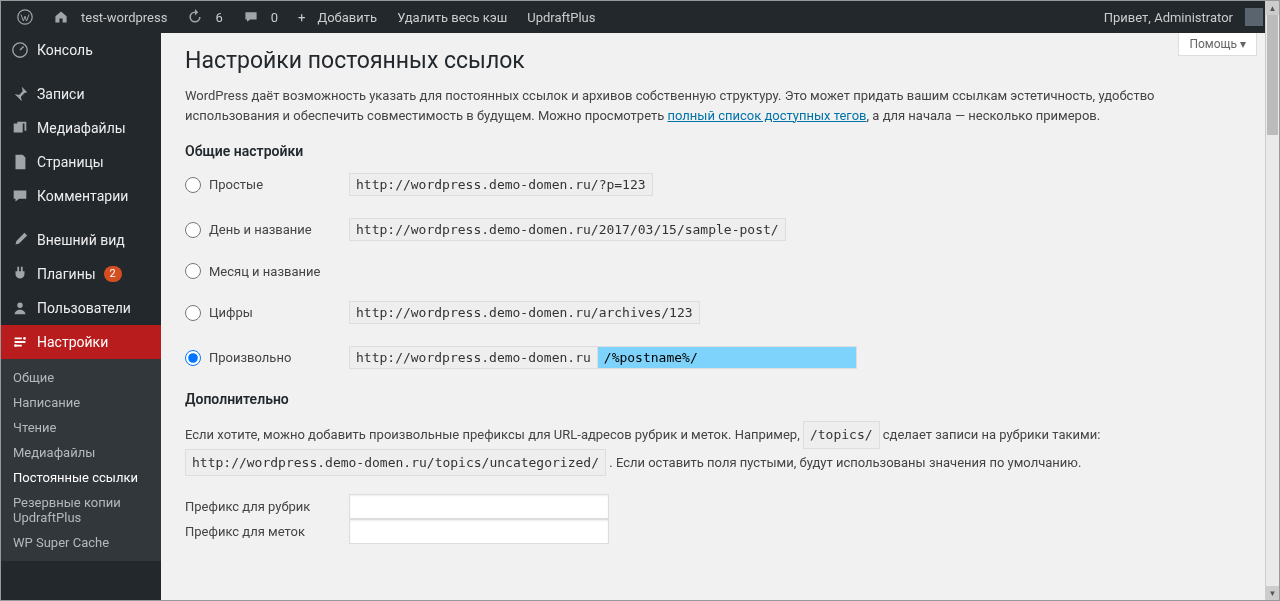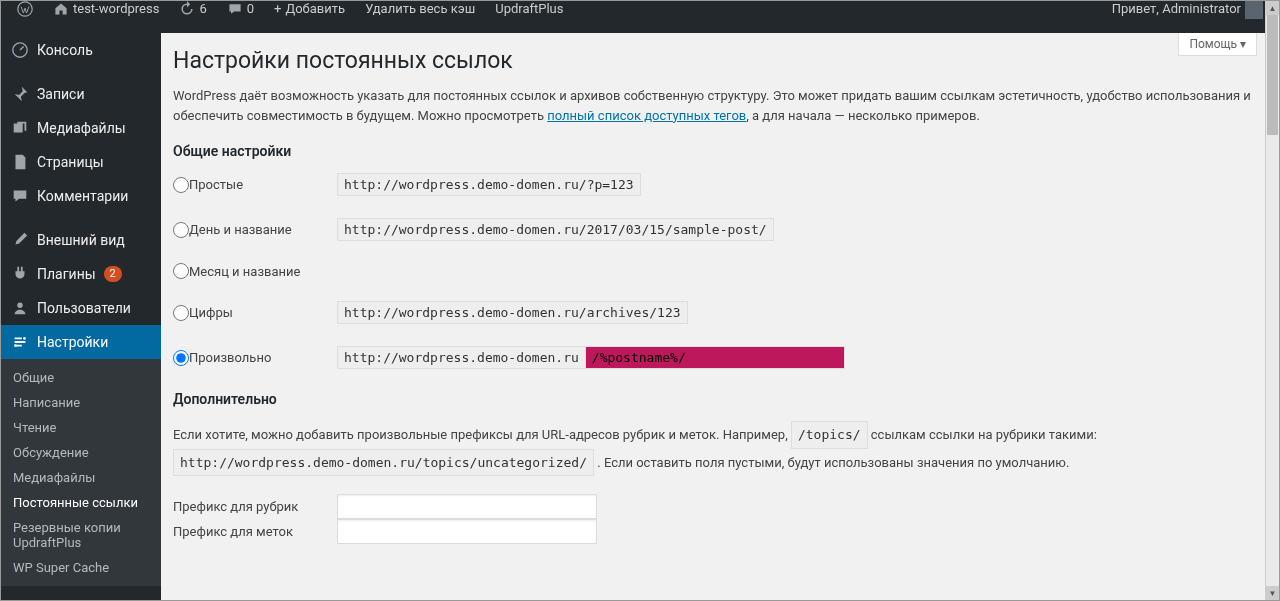--- a/index.html
+++ b/index.html
@@ -1,41 +1,41 @@
 <!DOCTYPE html>
 <html><head>
 <meta charset="utf-8">
 <style>
 *{margin:0;padding:0;box-sizing:border-box;font-family:-apple-system,BlinkMacSystemFont,"Segoe UI",Roboto,Arial,sans-serif}
 body{background:#f1f1f1;font-size:13px;color:#444;overflow:hidden}
 .frame{width:1280px;height:601px;position:relative;background:#f1f1f1;border:1px solid #999}
 .topbar{height:32px;background:#23282d;color:#eee;display:flex;align-items:center;padding:0 8px;font-size:13px}
 .topbar .left{display:flex;align-items:center;gap:4px}
-.topbar .item{display:flex;gap:4px;padding:0 8px;height:32px;color:#ccc;cursor:pointer}
+.topbar .item{display:flex;align-items:center;gap:12px;padding:0 8px;height:32px;color:#ccc;cursor:pointer}
 .topbar .right{margin-left:auto;display:flex;align-items:center;gap:6px}
 .avatar{width:18px;height:18px;background:#5a646e;display:inline-block}
 .sidebar{position:absolute;top:32px;left:0;width:160px;bottom:0;background:#23282d;color:#eee;font-size:14px}
 .sidebar .mitem{display:flex;align-items:center;gap:8px;padding:8px 10px;cursor:pointer;color:#eee}
-.sidebar .mitem.active{background:#0369a1;color:#fff;position:relative}
+.sidebar .mitem.active{background:#b91c1c;color:#fff;position:relative}
 .sidebar .mitem.active:after{content:"";position:absolute;right:-8px;top:50%;transform:translateY(-50%);border:8px solid transparent;border-right-color:#f1f1f1}
 .sidebar .sub{background:#32373c;padding:6px 0}
 .sidebar .sub .sitem{padding:5px 12px;color:#b4b9be;font-size:13px;cursor:pointer}
 .sidebar .sub .sitem.cur{color:#fff;font-weight:400}
 .badge{background:#d54e21;color:#fff;border-radius:9px;padding:0 6px;font-size:11px;line-height:16px}
-.content{position:absolute;top:32px;left:160px;right:10px;bottom:0;background:#f1f1f1;padding:8px 12px;overflow:auto}
+.content{position:absolute;top:32px;left:160px;right:10px;bottom:0;background:#f1f1f1;padding:8px 24px;overflow:auto}
 .helptab{position:absolute;right:12px;top:0;background:#fff;border:1px solid #ddd;border-top:none;padding:4px 10px;font-size:12px;color:#666}
 .h1{font-size:23px;font-weight:400;color:#23282d;margin:6px 0 12px}
 .desc{font-size:13px;color:#444;margin-bottom:18px;line-height:1.5}
 .desc a{color:#0073aa;text-decoration:underline}
 .h2{font-size:14px;font-weight:600;color:#23282d;margin:16px 0 14px}
 .row{display:flex;align-items:center;margin-bottom:22px}
-.row .radcol{width:164px;display:flex;align-items:center;}
+.row .radcol{width:164px;display:flex;align-items:center;gap:8px}
 .row input[type=radio]{width:16px;height:16px;cursor:pointer}
 .code{background:#eee;border:1px solid #ddd;padding:3px 6px;font-family:Consolas,Monaco,monospace;font-size:13px;color:#333;display:inline-block}
-.custom-input{border:1px solid #ddd;background:#be185d;padding:3px 6px;font-family:Consolas,Monaco,monospace;font-size:13px;width:260px;margin-left:-1px}
+.custom-input{border:1px solid #ddd;background:#7dd3fc;padding:3px 6px;font-family:Consolas,Monaco,monospace;font-size:13px;width:260px;margin-left:-1px}
 .formrow{display:flex;align-items:center;}
 .formrow label{width:164px;font-size:13px}
 .formrow input[type=text]{border:1px solid #ddd;background:#fff;padding:4px 6px;font-size:13px;width:260px;box-shadow:inset 0 1px 2px rgba(0,0,0,.07)}
 .scrollbar{position:absolute;top:0;right:0;bottom:0;width:14px;background:#eaeaea;border-left:1px solid #ccc}
 .scrollbar .up,.scrollbar .dn{height:14px;background:#ccc;display:flex;align-items:center;justify-content:center;font-size:8px;color:#555}
 .scrollbar .thumb{position:absolute;top:14px;left:1px;right:1px;height:120px;background:#bbb}
 svg{width:18px;height:18px;fill:#a0a5aa}
 .topbar svg{width:16px;height:16px;fill:#a0a5aa}
 </style>
 </head>
@@ -146,21 +146,20 @@
           <path d="M4 5h8v2H4zm0 4h12v2H4zm0 4h8v2H4z"></path>
           <circle cx="15" cy="6" r="1.5"></circle>
           <circle cx="5" cy="14" r="1.5"></circle>
         </svg>
         <span>Настройки</span>
       </div>
   <div class="sub">
     <div class="sitem">Общие</div>
     <div class="sitem">Написание</div>
     <div class="sitem">Чтение</div>
-    <div class="sitem">Обсуждение</div>
     <div class="sitem">Медиафайлы</div>
     <div class="sitem cur">Постоянные ссылки</div>
     <div class="sitem">Резервные копии UpdraftPlus</div>
     <div class="sitem">WP Super Cache</div>
   </div>
 
 </div>
 
 <div class="content">
   <div class="helptab">Помощь ▾</div>
@@ -201,21 +200,21 @@
     <div class="radcol">
           <input type="radio" name="p" checked="" style="">
           <label>Произвольно</label>
         </div>
     <span class="code">http://wordpress.demo-domen.ru</span>
         <input class="custom-input" value="/%postname%/" style="">
   </div>
 
   <h2 class="h2">Дополнительно</h2>
   <p class="desc">
-    <span>Если хотите, можно добавить произвольные префиксы для URL-адресов рубрик и меток. Например, </span><span class="code">/topics/</span><span> ссылкам ссылки на рубрики такими: </span><span class="code">http://wordpress.demo-domen.ru/topics/uncategorized/</span><span> . Если оставить поля пустыми, будут использованы значения по умолчанию.</span>
+    <span>Если хотите, можно добавить произвольные префиксы для URL-адресов рубрик и меток. Например, </span><span class="code">/topics/</span><span> сделает записи на рубрики такими: </span><span class="code">http://wordpress.demo-domen.ru/topics/uncategorized/</span><span> . Если оставить поля пустыми, будут использованы значения по умолчанию.</span>
   </p>
 
   <div class="formrow">
     <label>Префикс для рубрик</label>
     <input type="text" style="">
   </div>
   <div class="formrow">
     <label>Префикс для меток</label>
     <input type="text" style="">
   </div>

